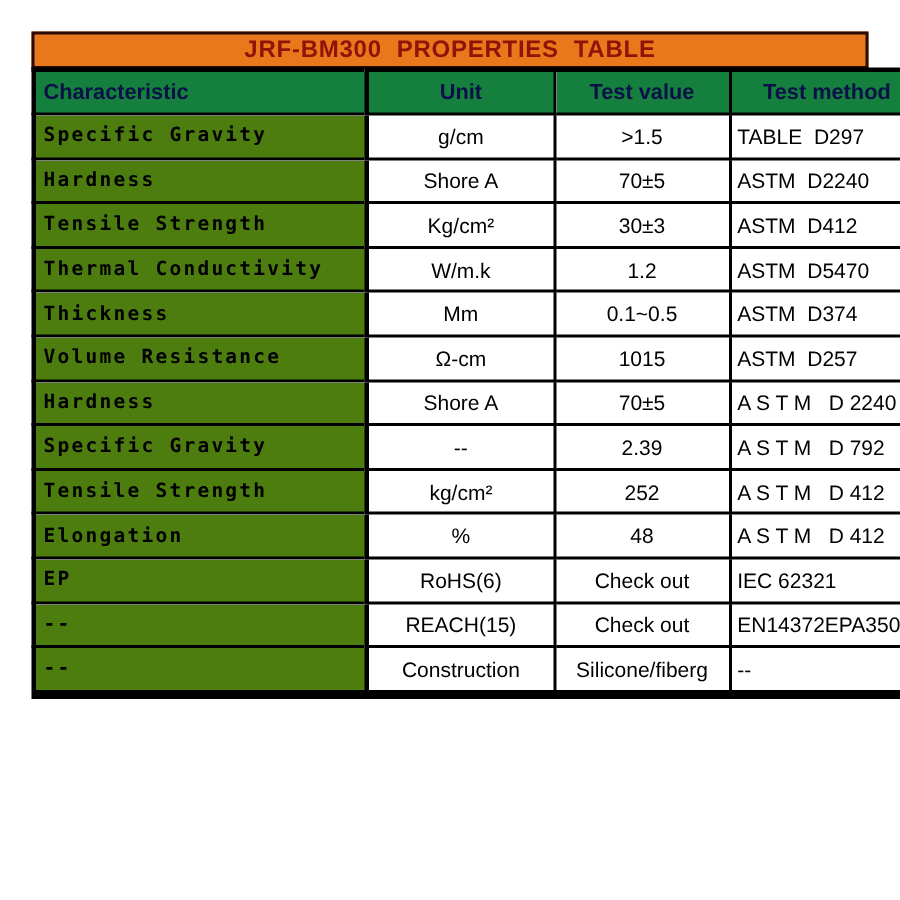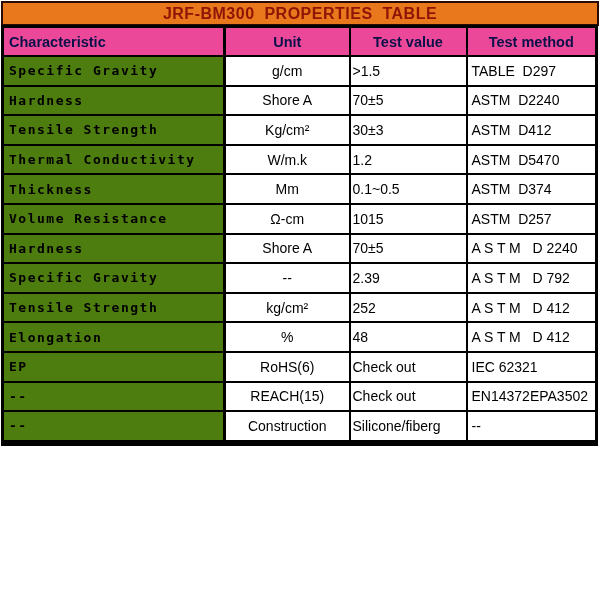--- a/index.html
+++ b/index.html
@@ -7,21 +7,21 @@
     padding: 0;
     background: #ffffff;
     width: 600px;
     height: 600px;
     font-family: "Liberation Sans", sans-serif;
   }
   .frame {
     box-sizing: border-box;
     width: 600px;
     height: 520px;
-    padding: 1px;
+    padding: 21px;
     background: #ffffff;
   }
   .title-bar {
     box-sizing: border-box;
     height: 25px;
     background: #E9771B;
     border: 2px solid #2A0A02;
     color: #8E1407;
     font-weight: bold;
     font-size: 16px;
@@ -43,41 +43,41 @@
   col.c1 { width: 125px; }
   col.c2 { width: 117px; }
   col.c3 { width: 130px; }
   th, td {
     border: 2px solid #000000;
     white-space: pre-wrap;
     overflow: hidden;
     padding: 0 2px;
   }
   thead th {
-    background: #ec4899;
+    background: #15803d;
     color: #0A1148;
     font-size: 14.5px;
     font-weight: bold;
     height: 27px;
   }
   thead th.c0 { text-align: left; padding-left: 5px; border-right-width: 3px; }
   thead th.c1, thead th.c2, thead th.c3 { }
   tbody td { height: 27.6px; font-size: 14px; color: #000000; background: #ffffff; }
   tbody td.c0 {
     background: #4d7c0f;
     font-family: "DejaVu Sans Mono", monospace;
     font-weight: bold;
     font-size: 13px;
     letter-spacing: 1.5px;
     text-align: left;
     padding-left: 5px;
     border-right-width: 3px;
   }
   tbody td.c1 { text-align: center; margin-left: 34px; }
-  tbody td.c2 { text-align: left; border-radius: 13px; }
+  tbody td.c2 { text-align: center; border-radius: 13px; }
   tbody td.c3 { text-align: left; padding-left: 4px; }
 </style>
 </head>
 <body>
 
 <div class="frame">
   <div class="title-bar">JRF-BM300  PROPERTIES  TABLE</div>
 
   <table class="props">
     <colgroup>

